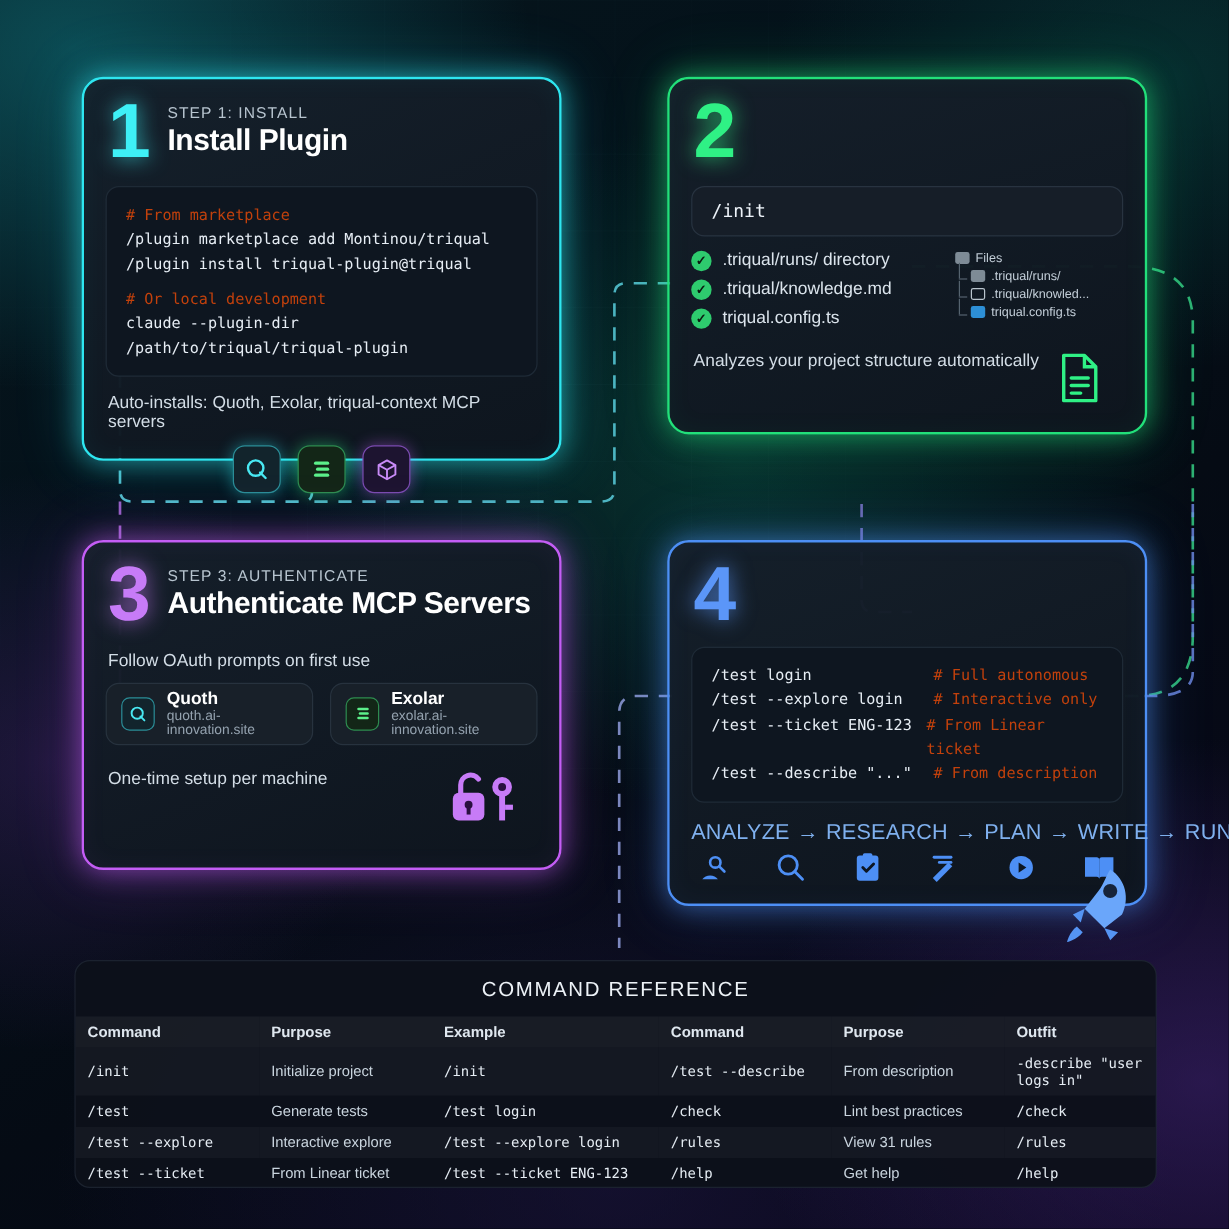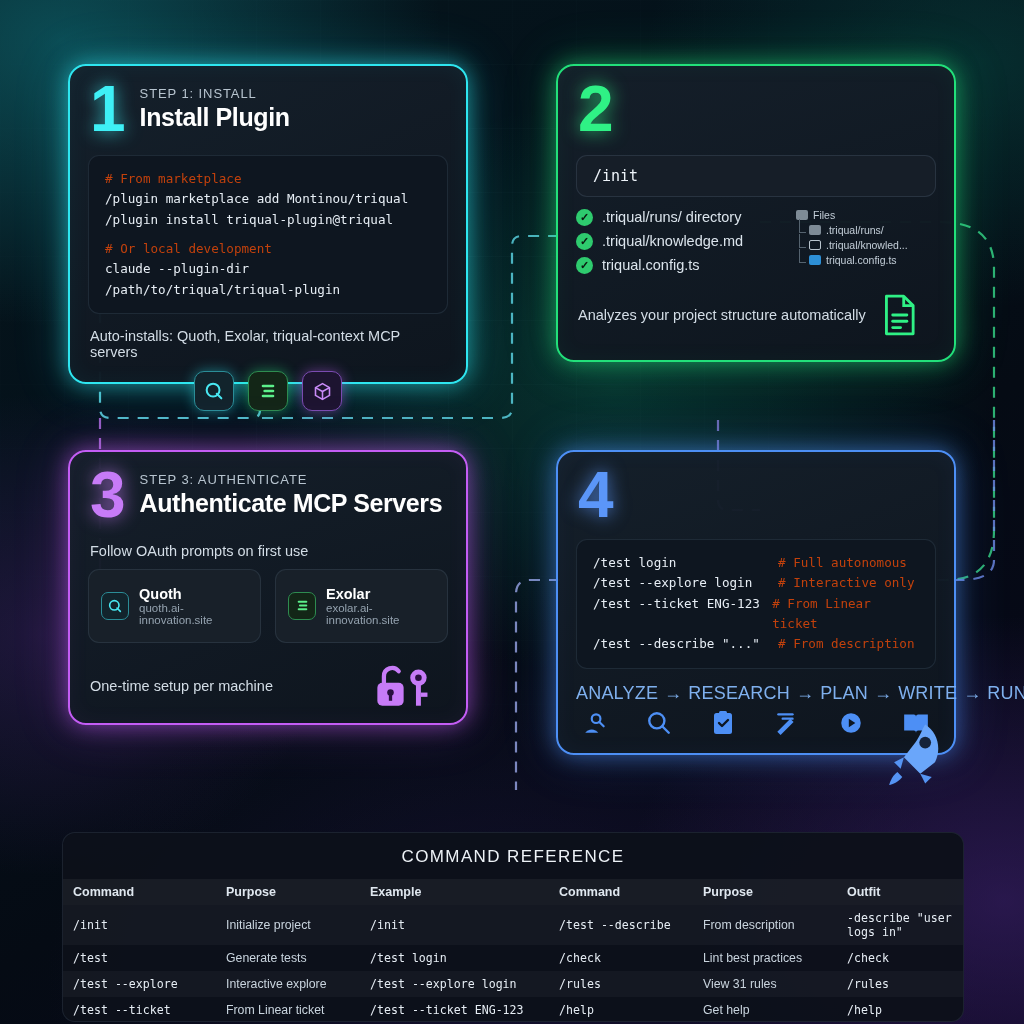--- a/index.html
+++ b/index.html
@@ -74,36 +74,36 @@
          font-size:11px; display:flex; align-items:center; justify-content:center; font-weight:700; flex:none; }
   .tree{ width:140px; font-size:10.5px; color:#c3ced8; }
   .tnode{ display:flex; align-items:center; gap:5px; margin-bottom:3px; }
   .tkid{ padding-left:13px; position:relative; }
   .tkid::before{ content:""; position:absolute; left:3px; top:8px; width:7px; height:1px; background:#55636f; }
   .tkid::after{ content:""; position:absolute; left:3px; top:-5px; width:1px; height:13px; background:#55636f; }
   .ico{ width:12px; height:10px; border-radius:2px; flex:none; }
   .fold{ background:#7e8b96; } .fold2{ background:#7e8b96; }
   .fdoc{ background:transparent; border:1px solid #b9c4cd; }
   .fts{ background:#2d8fd6; }
-  .botrow{ display:flex; align-items:center; justify-content:space-between; padding:12px 36px 0 20px; }
+  .botrow{ display:flex; justify-content:space-between; padding:12px 36px 0 20px; }
   .subnote{ color:#d3dde6; font-size:14.5px; }
 
   .oauthrow{ display:flex; gap:14px; padding:10px 18px 0 18px; }
   .svc{ flex:1; background:#182029; border:1px solid rgba(120,150,175,.16); border-radius:11px;
-        padding:16px 12px; display:flex; align-items:center; gap:10px; }
+        padding:5px 12px; display:flex; align-items:center; gap:10px; }
   .svcico{ width:28px; height:28px; border-radius:7px; display:flex; align-items:center; justify-content:center;
            font-size:15px; font-weight:700; flex:none; }
   .svcname{ color:#fff; font-weight:700; font-size:14.5px; }
   .svcurl{ color:#94a2af; font-size:11.5px; }
 
   .pipe{ padding:14px 18px 0 18px; }
   .pipetext{ color:#7fb0ee; font-size:18px; letter-spacing:.2px; display:flex; gap:6px; align-items:flex-end; }
   .pipeicons{ display:flex; justify-content:space-between; margin-top:6px; padding:0 6px; }
 
-  #table{ position:absolute; left:62px; top:832px; width:902px; height:190px;
+  #table{ position:absolute; left:62px; top:800px; width:902px; height:190px;
           background:rgba(13,17,26,.96); border:1px solid rgba(120,150,175,.14); border-radius:13px; overflow:hidden; }
   #tabletitle{ text-align:center; color:#edf2f7; font-size:17px; letter-spacing:1.4px; padding:14px 0 12px 0; }
   table{ width:100%; border-collapse:collapse; }
   th{ text-align:left; color:#dfe7ef; font-size:12.5px; font-weight:700; padding:6px 10px; background:rgba(255,255,255,.05); }
   td{ color:#c9d4de; font-size:12.3px; padding:6px 10px; }
   tbody tr:nth-child(odd){ background:rgba(255,255,255,.035); }
   td.mono, th.mono{ font-family:"DejaVu Sans Mono", monospace; color:#e6edf4; font-size:11.6px; }
 </style>
 </head>
 <body>

